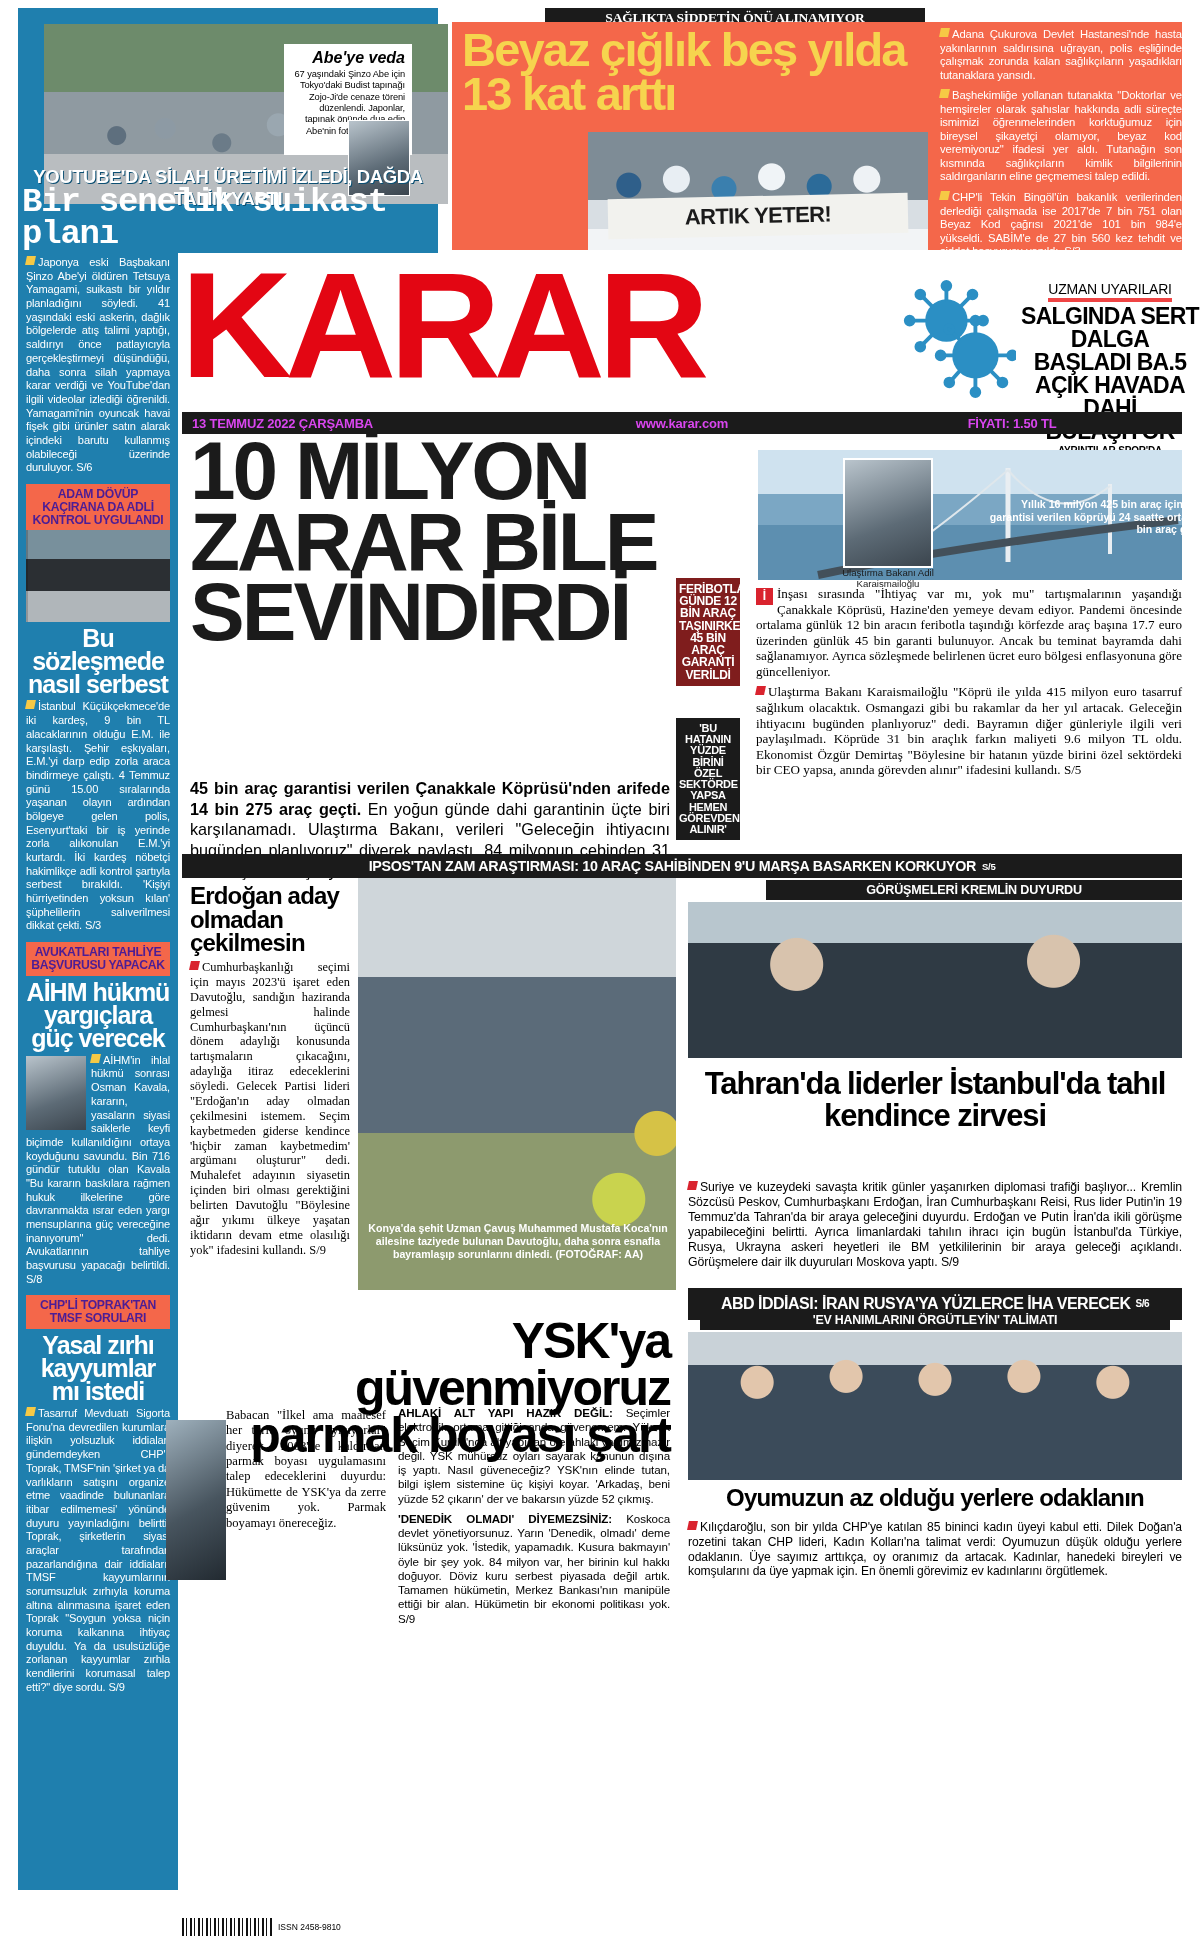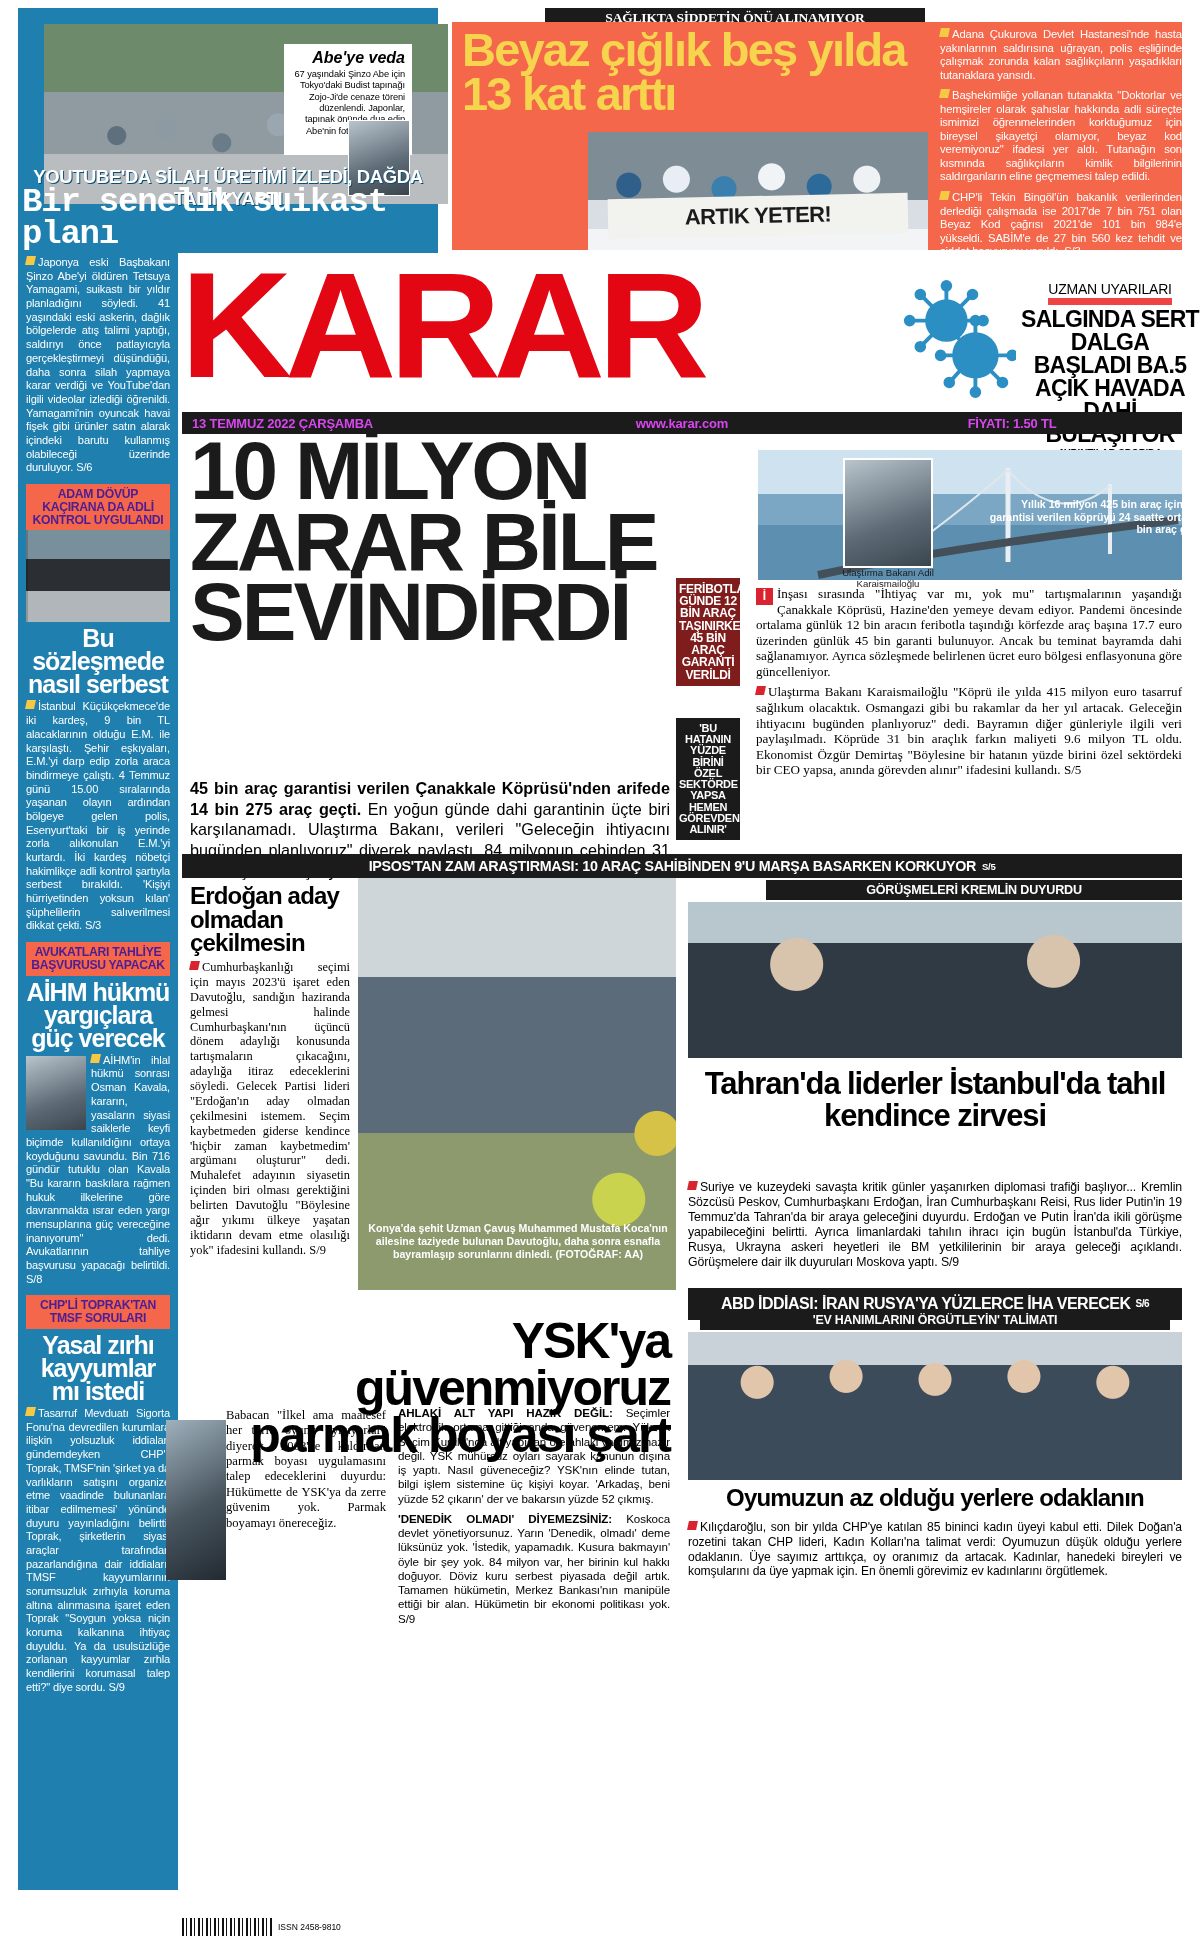--- a/index.html
+++ b/index.html
@@ -133,21 +133,21 @@
   
   #masthead { position:absolute; left:182px; top:256px; width:1000px; height:160px; background:#fff; }
   #logo {
     position:absolute; left:6px; top:-6px;
     font-size:150px; font-weight:bold; color:#e30613;
     letter-spacing:-7px; line-height:1; font-stretch:condensed;
     transform: scaleX(1.03);
   }
   #virus { position:absolute; left:718px; top:22px; width:116px; height:120px; }
   #uzman { position:absolute; left:838px; top:24px; width:180px; text-align:center; }
-  #uzman .u-k { font-size:14px; letter-spacing:-0.2px; border-bottom:7px solid #ef4444; padding-bottom:1px; display:inline-block; }
+  #uzman .u-k { font-size:14px; letter-spacing:-0.2px; border-bottom:4px solid #ef4444; padding-bottom:1px; display:inline-block; }
   #uzman .u-h { font-size:23px; font-weight:bold; line-height:1.0; letter-spacing:-0.7px; margin-top:3px; }
   #uzman .u-s { font-size:10px; font-weight:bold; letter-spacing:-0.2px; margin-top:2px; }
   #datebar {
     position:absolute; left:182px; top:412px; width:1000px; height:22px;
     background:#1b1b1b; color:#d946ef; display:flex; align-items:center;
     font-size:13px; font-weight:bold; letter-spacing:-0.2px;
   }
   #datebar .d1 { margin-left:10px; width:330px; }
   #datebar .d2 { width:320px; text-align:center; }
   #datebar .d3 { flex:1; text-align:center; }

